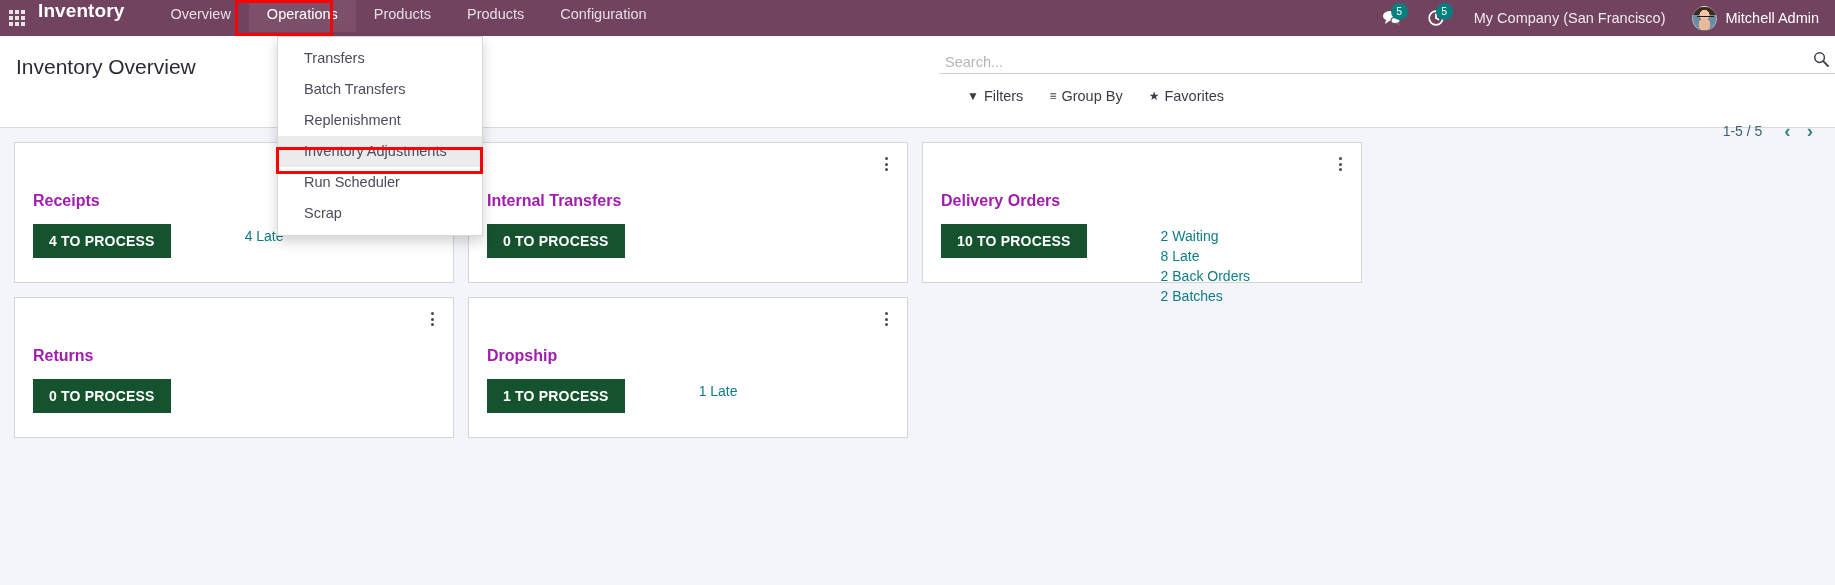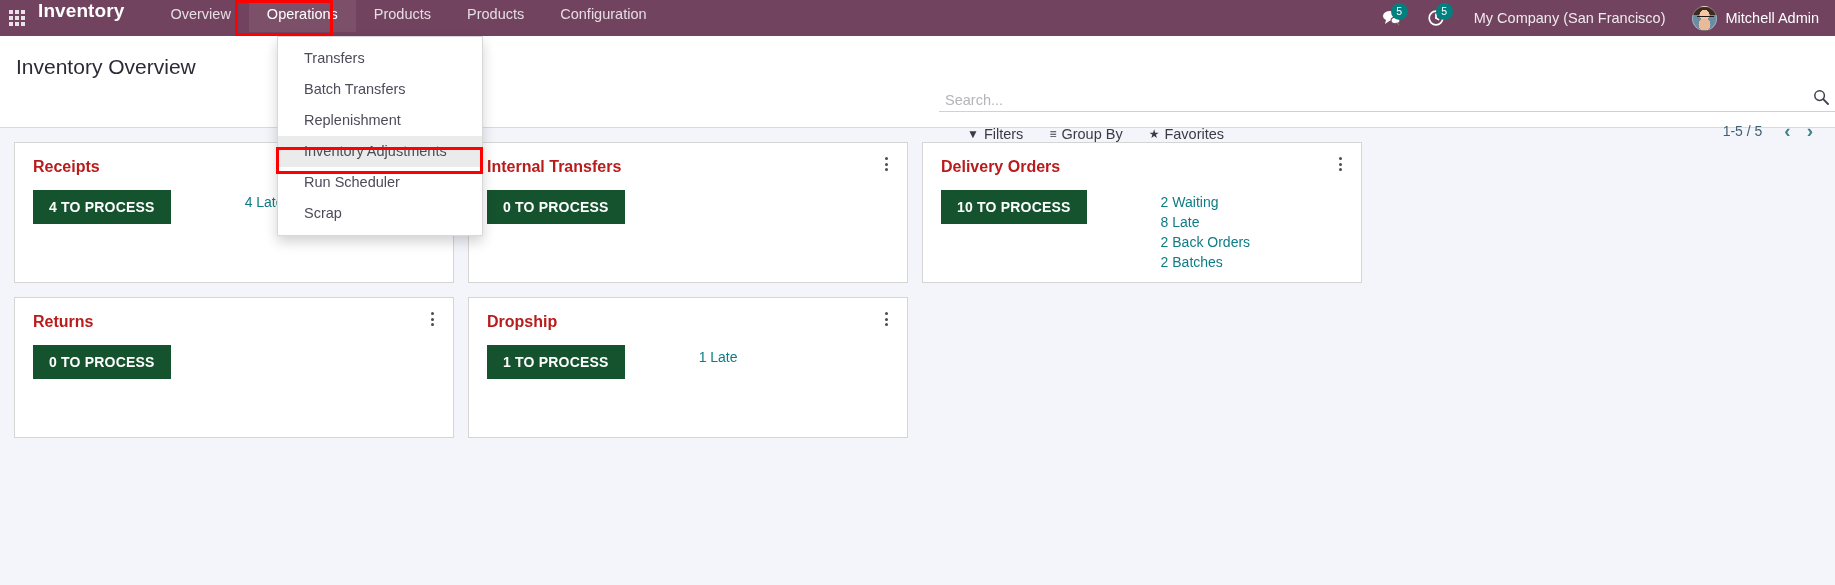--- a/index.html
+++ b/index.html
@@ -165,21 +165,20 @@
     position: relative;
     padding-top: 10px;
   }
   .searchbar {
     display: flex;
     align-items: flex-end;
     border-bottom: 1px solid #cfd1d6;
     width: 896px;
     margin-left: 0;
     height: 28px;
-    margin-top: 38px;
   }
   .search-input {
     border: 0; outline: 0;
     font-size: 14.5px;
     color: #3c3c49;
     flex: 1;
     background: transparent;
     padding: 0 2px 3px 6px;
     font-family: "Liberation Sans", sans-serif;
   }
@@ -236,24 +235,25 @@
     height: 141px;
     background: #ffffff;
     border: 1px solid #d5d5d5;
     margin: 0 14px 14px 0;
     padding: 14px 14px 0 18px;
     position: relative;
   }
   .card-title {
     font-size: 16px;
     font-weight: bold;
-    color: #b91c1c;
+    color: #a21caf;
     line-height: 20px;
     margin-bottom: 13px;
     cursor: pointer;
+    margin-top: 34px;
   }
   .card-kebab {
     position: absolute;
     top: 12px; right: 14px;
     width: 14px; height: 18px;
     display: flex; flex-direction: column;
     align-items: center; justify-content: space-between;
     padding: 2px 0;
     cursor: pointer;
   }

